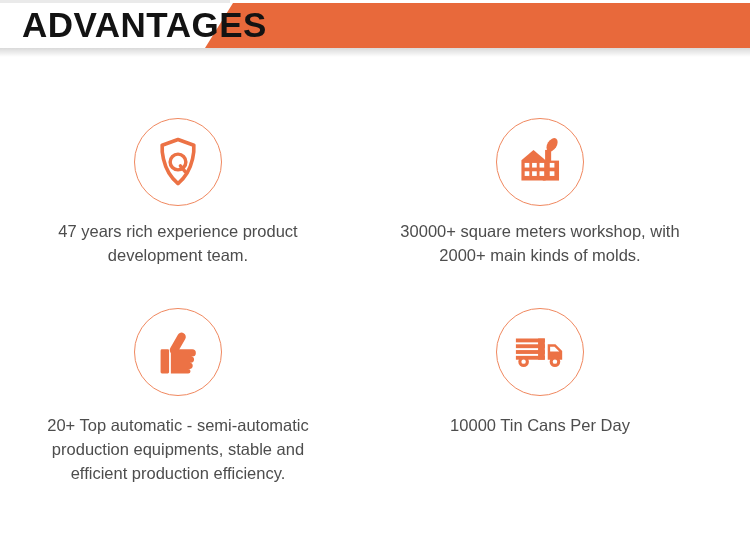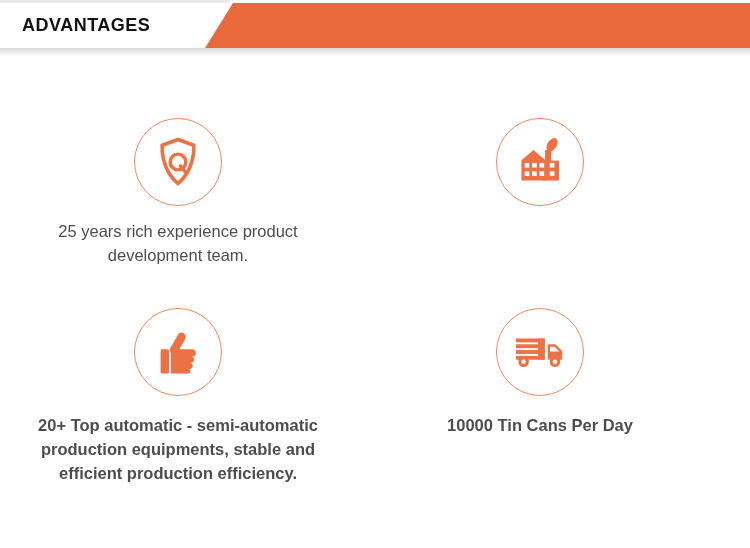--- a/index.html
+++ b/index.html
@@ -15,32 +15,32 @@
   }
   
   .header{position:absolute;top:0;left:0;width:750px;height:48px;background:#fff;}
   .top-strip{position:absolute;top:0;left:0;width:230px;height:3px;background:#eaeaea;}
   .banner{
     position:absolute;top:3px;left:205px;right:0;height:45px;background:var(--accent);
     clip-path:polygon(28px 0, 100% 0, 100% 100%, 0 100%);
   }
   .title{
     position:absolute;left:22px;top:0;height:58px;line-height:50px;
-    font-size:18px;font-weight:bold;color:#131313;letter-spacing:.5px;
+    font-size:35px;font-weight:bold;color:#131313;letter-spacing:.5px;
   }
   .header-shadow{
     position:absolute;top:48px;left:0;width:100%;height:9px;
     background:linear-gradient(to bottom, rgba(0,0,0,.15), rgba(0,0,0,0));
   }
   
   .main{position:absolute;top:48px;left:0;width:724px;}
   .grid{display:grid;grid-template-columns:356px 368px;}
   .cell{display:flex;flex-direction:column;align-items:center;}
   .cell.r1{height:260px;padding-top:70px;box-sizing:border-box;}
-  .cell.r2{padding-top:0;font-weight:bold;}
+  .cell.r2{padding-top:0;}
   .icon-circle{
     width:86px;height:86px;border-radius:50%;border:1px solid var(--ring);
     display:flex;align-items:center;justify-content:center;flex:0 0 auto;
     color:var(--icon);
   }
   .advantage-text{
     margin-top:13px;font-size:16.5px;line-height:24px;color:var(--text);
     text-align:center;white-space:pre-line;
   }
   .cell.r2 .advantage-text{margin-top:17px;}
@@ -62,21 +62,21 @@
     <div class="cell r1">
       <div class="icon-circle">
         <span>
           <svg width="46" height="50" viewBox="0 0 48 52">
             <path d="M24,2.5 L7.5,8.5 C7.5,8.5 5.5,33 24,48.5 C42.5,33 40.5,8.5 40.5,8.5 Z" fill="none" stroke="currentColor" stroke-width="3.8" stroke-linejoin="round"></path>
             <circle cx="24" cy="26" r="8.2" fill="none" stroke="currentColor" stroke-width="3.6"></circle>
             <line x1="26.5" y1="30" x2="31.5" y2="36" stroke="currentColor" stroke-width="3.6" stroke-linecap="round"></line>
           </svg>
         </span>
       </div>
-      <div class="advantage-text">25 years rich experience product
+      <div class="advantage-text">47 years rich experience product
 development team.</div>
     </div>
 
     <div class="cell r1">
       <div class="icon-circle">
         <span>
           <svg width="52" height="52" viewBox="0 0 56 56">
             <g fill="currentColor">
               <ellipse cx="41" cy="9.5" rx="5" ry="8" transform="rotate(32 41 9.5)"></ellipse>
               <rect x="33.5" y="15" width="6.5" height="15"></rect>
@@ -89,20 +89,22 @@
               <rect x="27.5" y="29" width="5" height="5"></rect>
               <rect x="38.5" y="29" width="5" height="5"></rect>
               <rect x="11.5" y="38" width="5" height="5"></rect>
               <rect x="19.5" y="38" width="5" height="5"></rect>
               <rect x="27.5" y="38" width="5" height="5"></rect>
               <rect x="38.5" y="38" width="5" height="5"></rect>
             </g>
           </svg>
         </span>
       </div>
+      <div class="advantage-text">30000+ square meters workshop, with
+2000+ main kinds of molds.</div>
     </div>
 
     <div class="cell r2">
       <div class="icon-circle">
         <span>
           <svg width="50" height="52" viewBox="0 0 56 56">
             <rect x="8.5" y="25" width="9.5" height="27" rx="1.5" fill="currentColor"></rect>
             <path d="M23.5,26 L32,11" stroke="currentColor" stroke-width="9.5" stroke-linecap="round" fill="none"></path>
             <path d="M20,25 H44 A4,4 0 0 1 44,33 H42.5 A3.5,3.5 0 0 1 42.5,40 H41 A3.5,3.5 0 0 1 41,47 H39.5 A2.5,2.5 0 0 1 39.5,52 H20 Z" fill="currentColor"></path>
           </svg>

